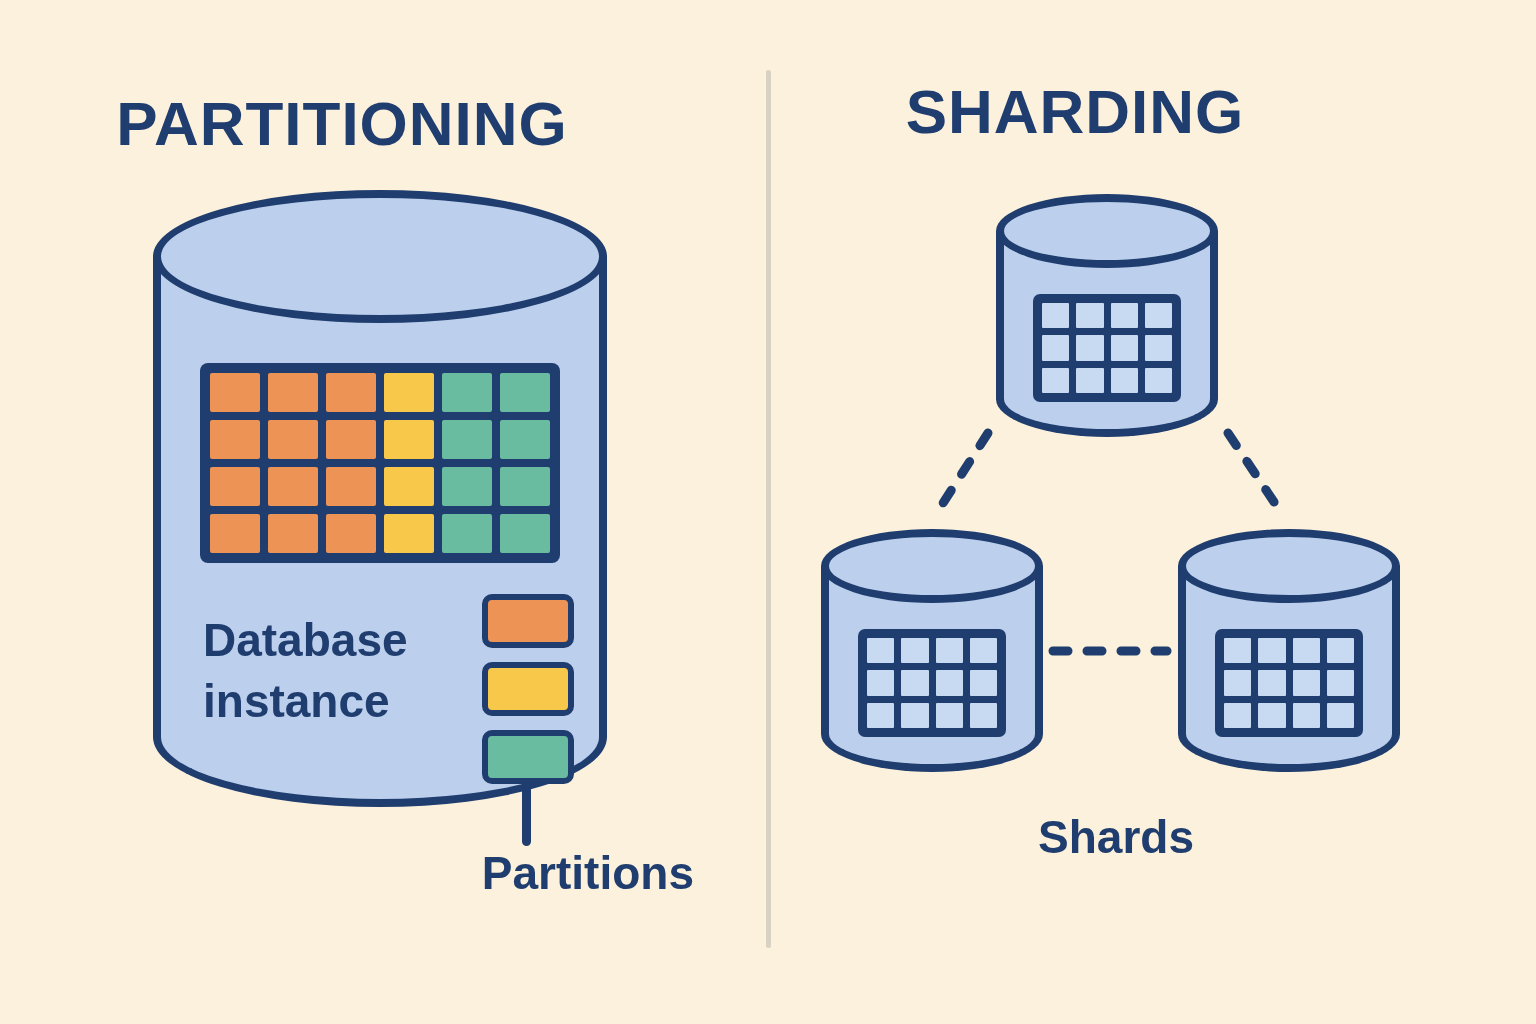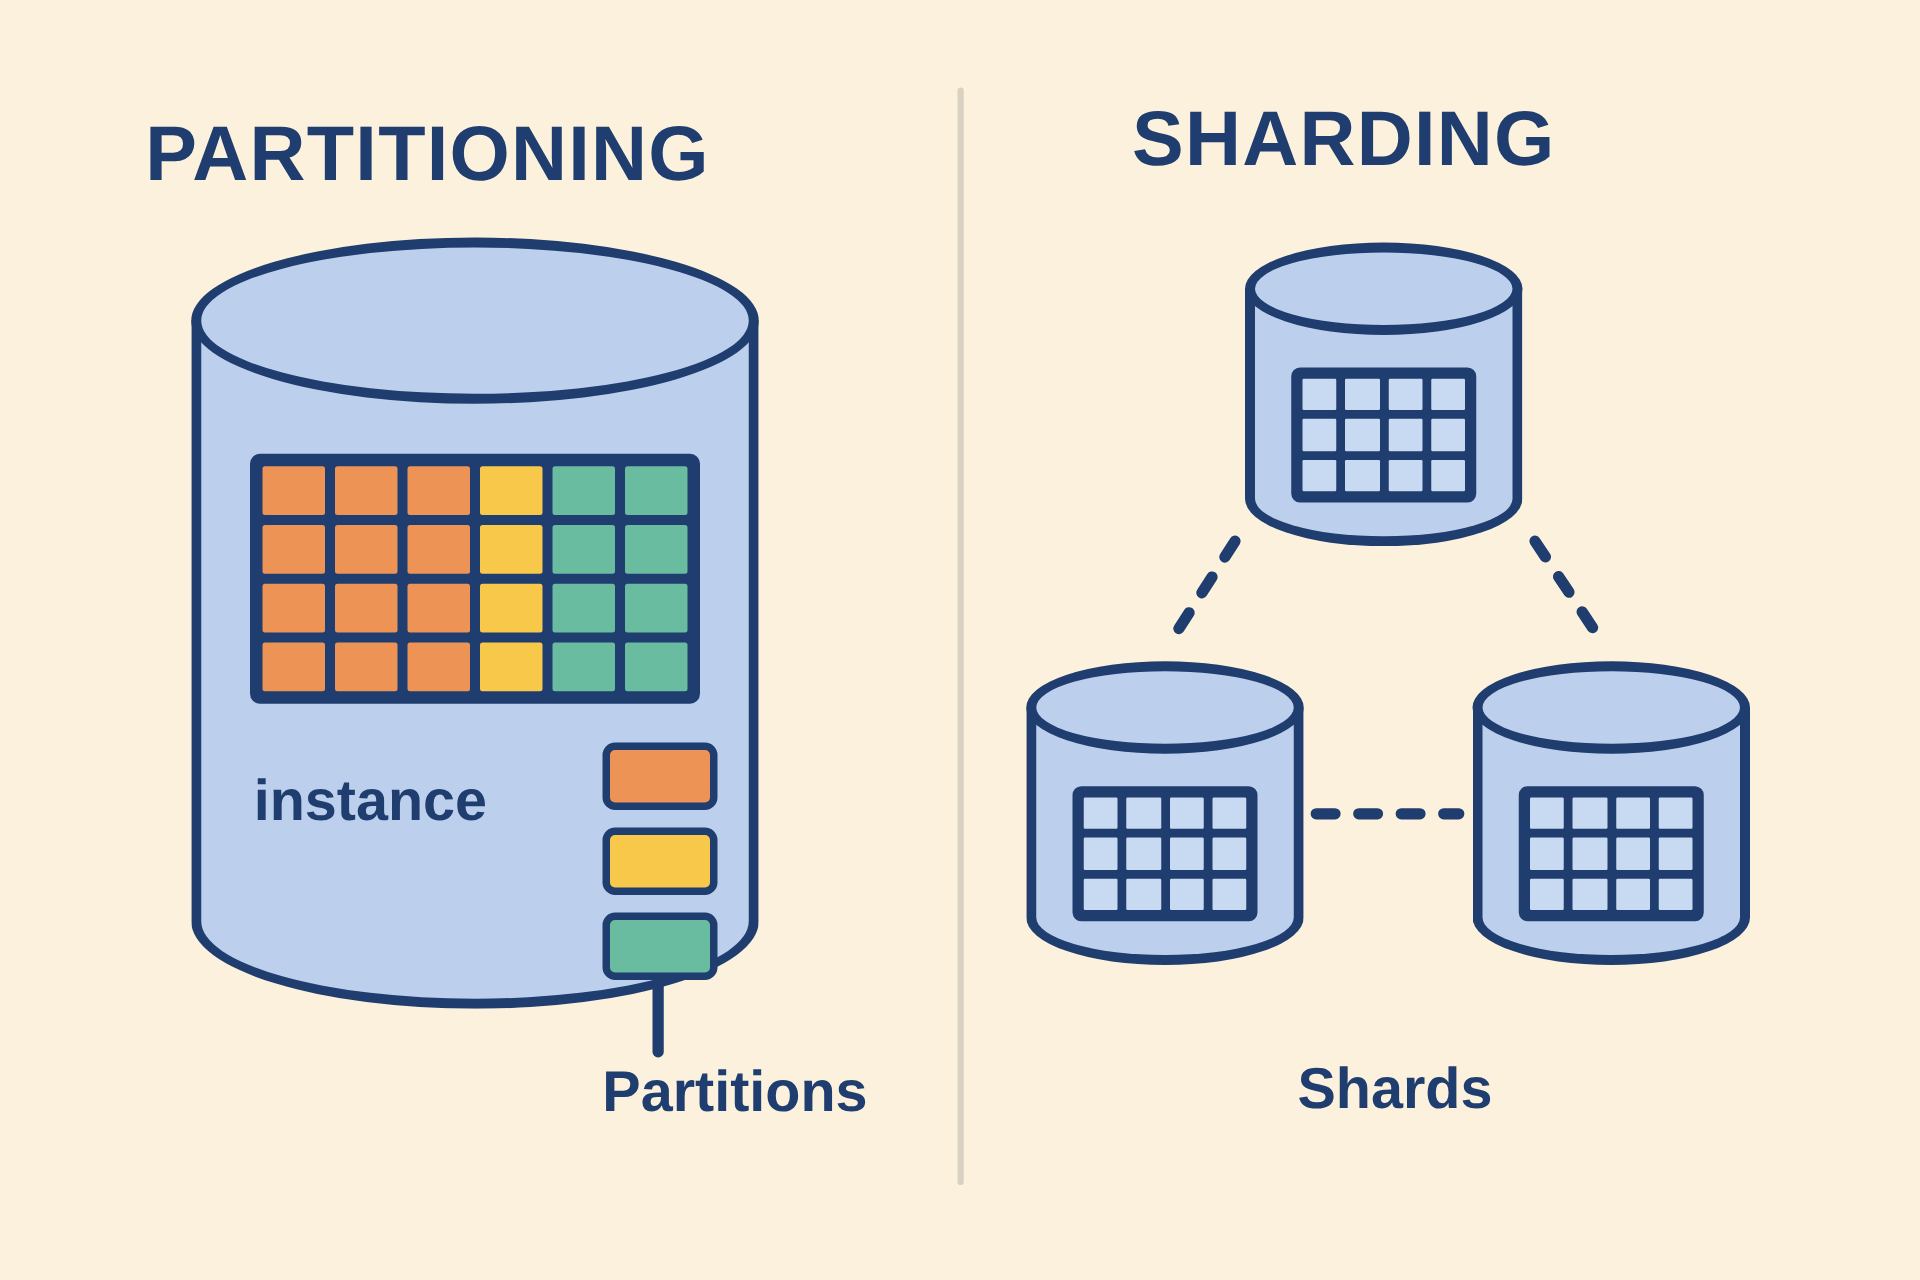--- a/index.html
+++ b/index.html
@@ -109,21 +109,21 @@
     border-radius:0 0 5px 5px;
   }
   .label-below{
     position:absolute;
     font-size:46px;
     font-weight:600;
     color:var(--navy);
     text-align:center;
   }
   .partitions-label{left:394px;top:846px;width:300px;text-align:right;}
-  .shards-label{left:966px;top:843px;width:300px;}
+  .shards-label{left:966px;top:810px;width:300px;}
 
   
   .shard{
     position:absolute;
     width:222px;height:243px;
   }
   .shard .cyl-body{
     position:absolute;
     left:0;top:37px;
     width:222px;height:206px;
@@ -196,20 +196,21 @@
         <div class="pcell" style="background: rgb(105, 188, 160);"></div>
         <div class="pcell" style="background: rgb(105, 188, 160);"></div>
         <div class="pcell" style="background: rgb(236, 147, 85);"></div>
         <div class="pcell" style="background: rgb(236, 147, 85);"></div>
         <div class="pcell" style="background: rgb(236, 147, 85);"></div>
         <div class="pcell" style="background: rgb(248, 200, 75);"></div>
         <div class="pcell" style="background: rgb(105, 188, 160);"></div>
         <div class="pcell" style="background: rgb(105, 188, 160);"></div>
       </div>
     <div class="db-label">
+      <span>Database</span>
       <span>instance</span>
     </div>
     <div class="pointer-line"></div>
     <div class="legend">
         <div class="swatch" style="background: rgb(236, 147, 85);"></div>
         <div class="swatch" style="background: rgb(248, 200, 75);"></div>
         <div class="swatch" style="background: rgb(105, 188, 160);"></div>
       </div>
   </div>
 

